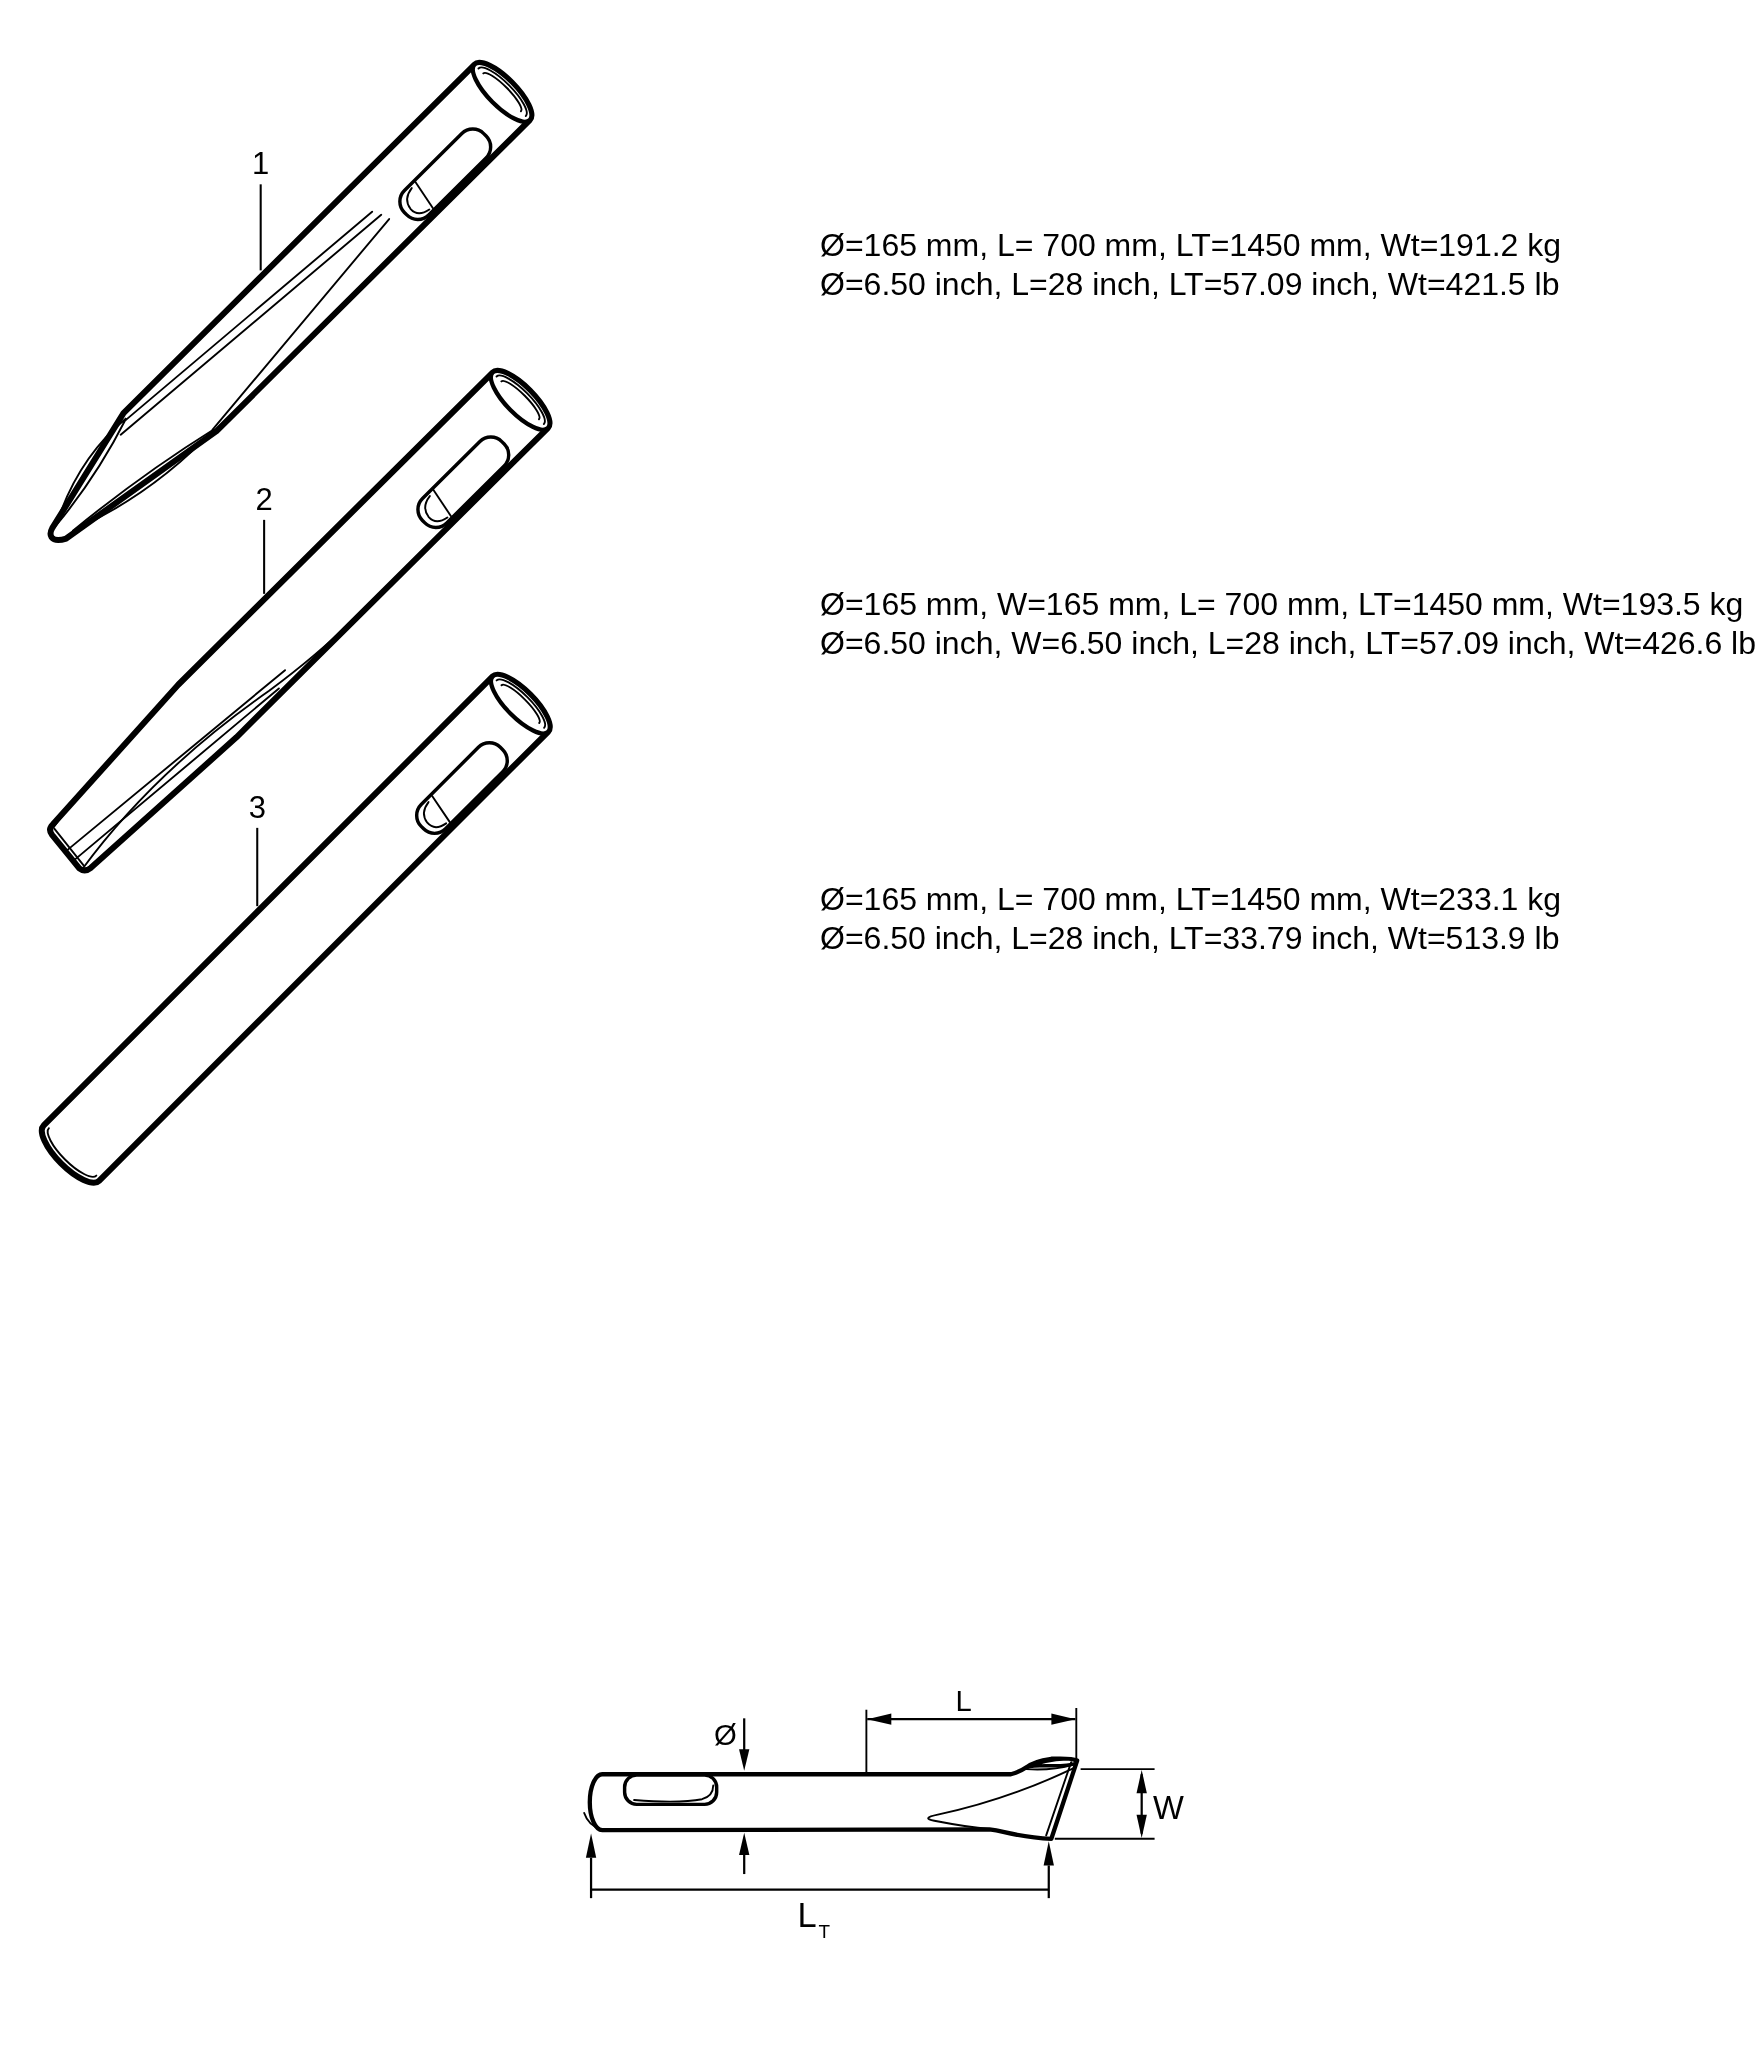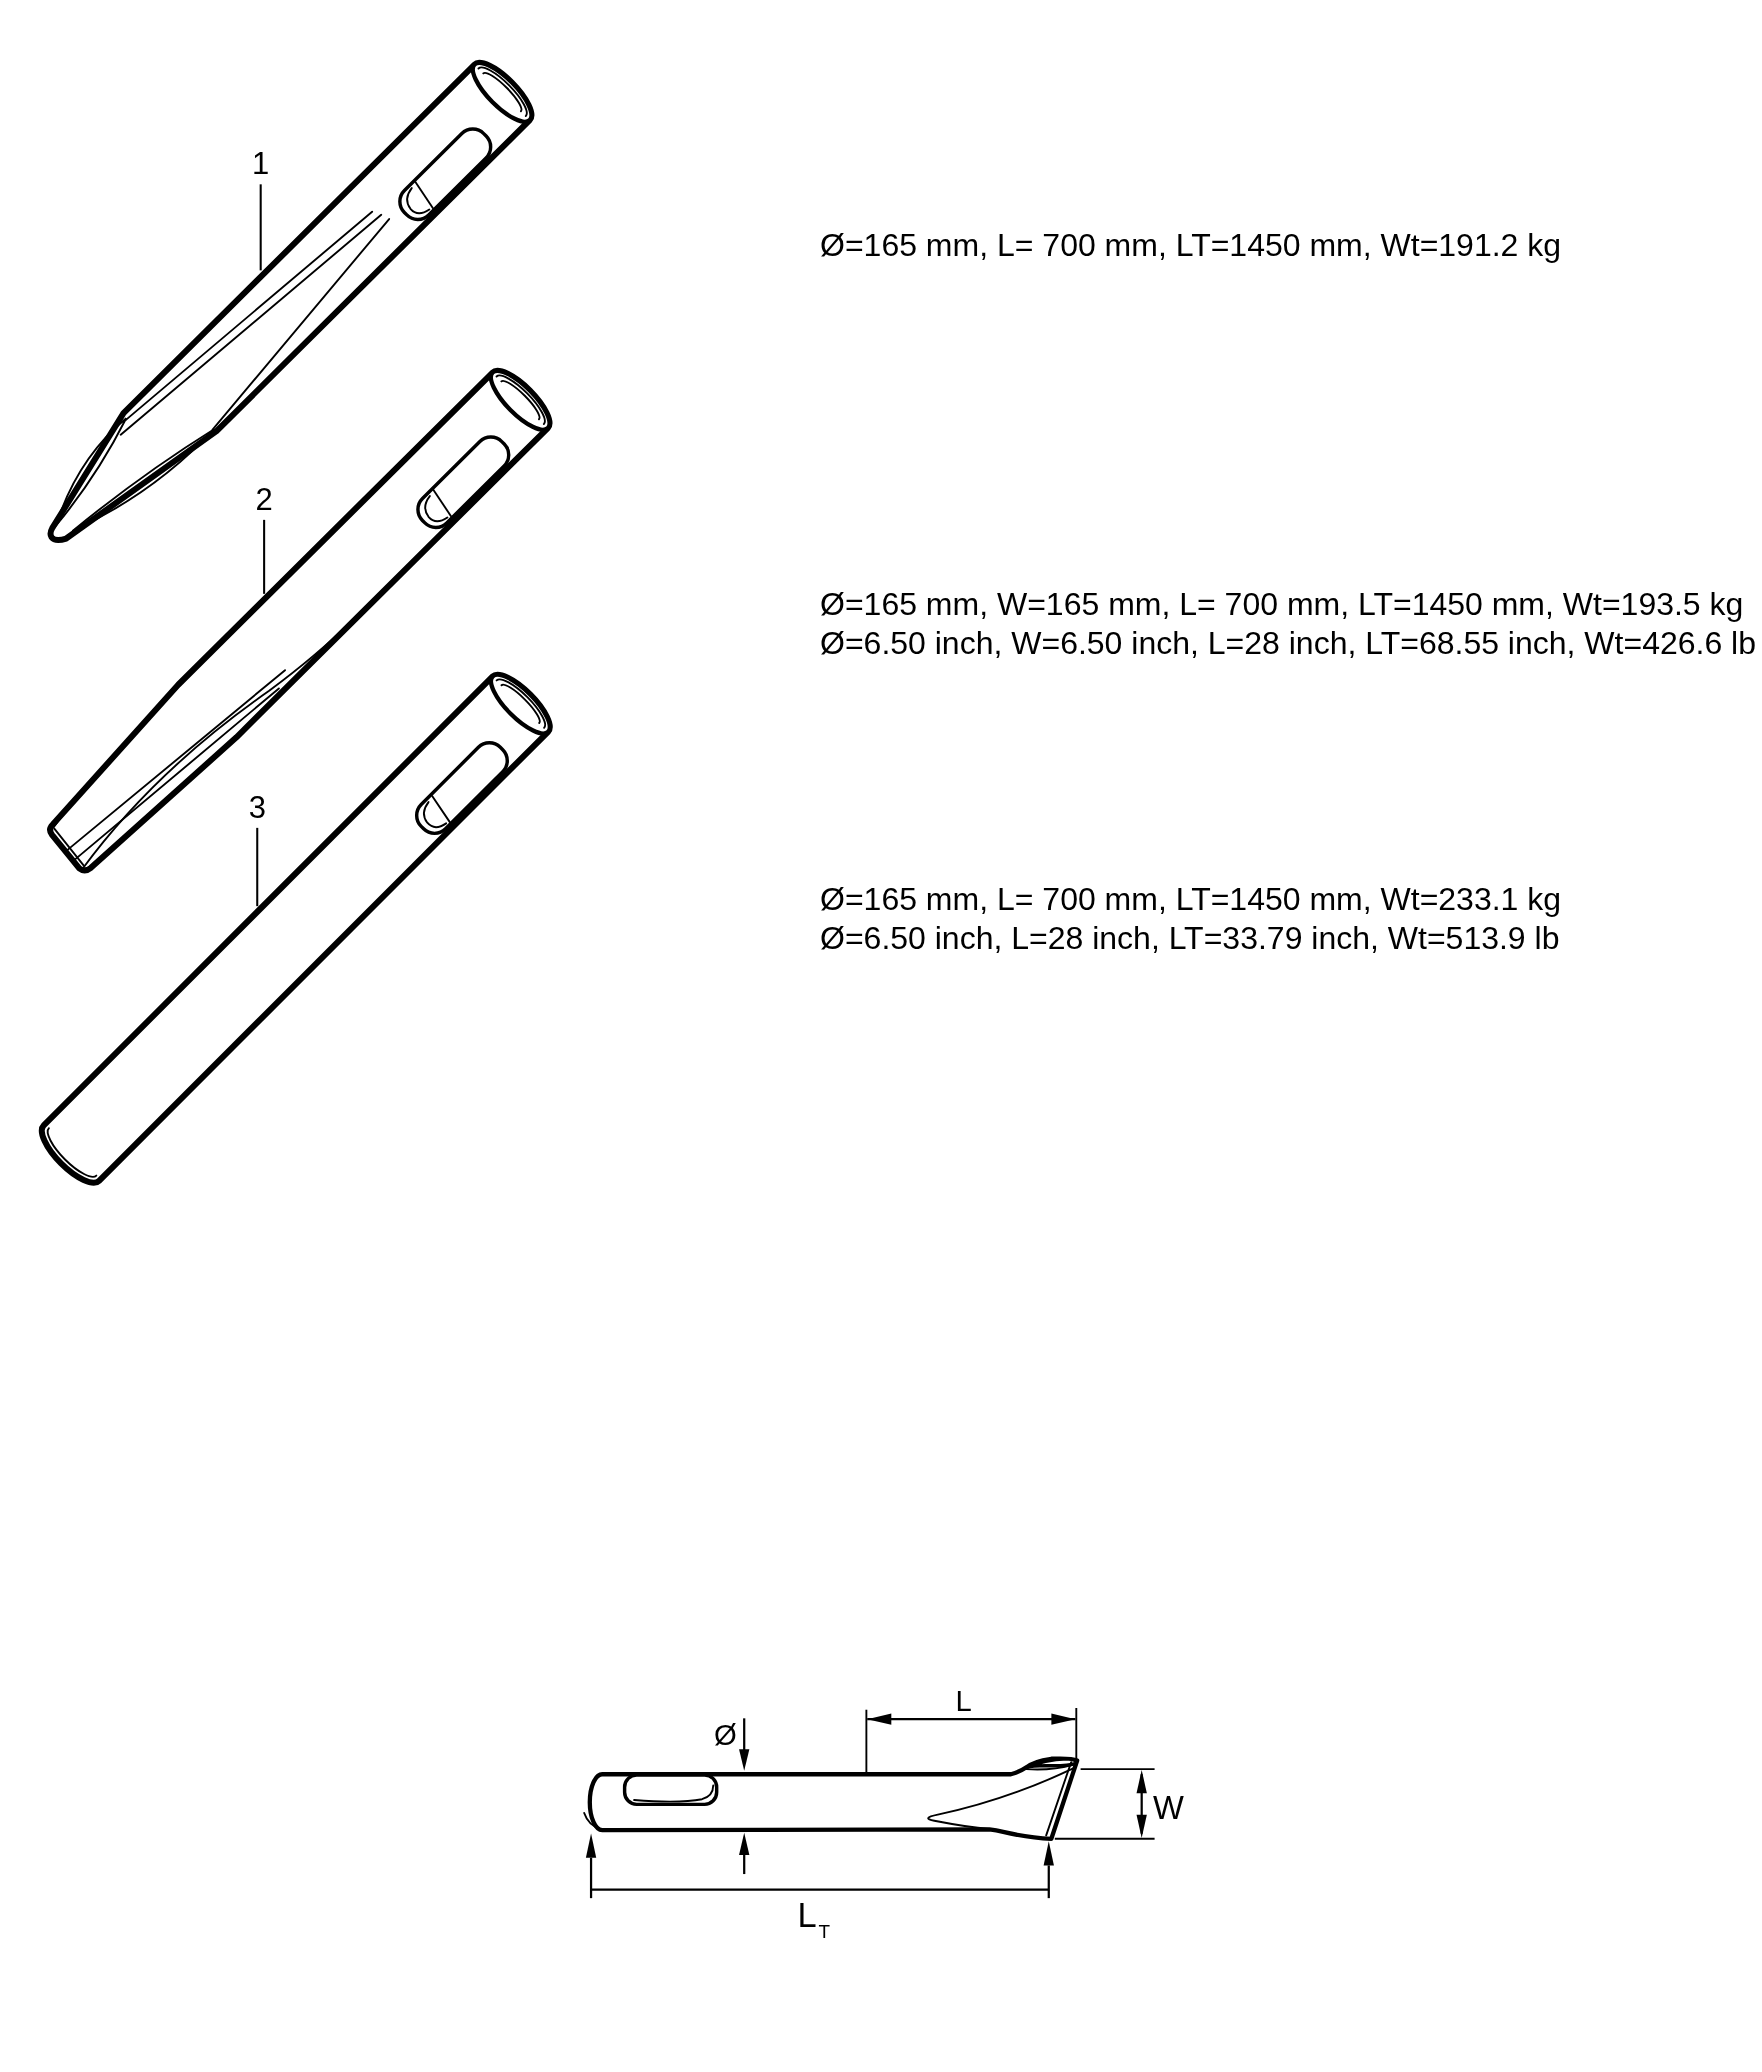--- a/index.html
+++ b/index.html
@@ -132,24 +132,25 @@
         <line class="dim" x1="687" y1="2159" x2="687" y2="2206"></line>
         <polygon class="arrow" points="1219,2140 1213,2168 1225,2168"></polygon>
         <line class="dim" x1="1219" y1="2168" x2="1219" y2="2206"></line>
         <text class="lt-label" x="927" y="2239"><tspan>L</tspan><tspan class="lt-sub" dx="2" dy="13">T</tspan></text>
       </g>
     </g>
   </svg>
 
   <div class="spec spec-1">
     <div>Ø=165 mm, L= 700 mm, LT=1450 mm, Wt=191.2 kg</div>
+    <div>Ø=6.50 inch, L=28 inch, LT=57.09 inch, Wt=421.5 lb</div>
   </div>
   <div class="spec spec-2">
     <div>Ø=165 mm, W=165 mm, L= 700 mm, LT=1450 mm, Wt=193.5 kg</div>
-    <div>Ø=6.50 inch, W=6.50 inch, L=28 inch, LT=68.55 inch, Wt=426.6 lb</div>
+    <div>Ø=6.50 inch, W=6.50 inch, L=28 inch, LT=57.09 inch, Wt=426.6 lb</div>
   </div>
   <div class="spec spec-3">
     <div>Ø=165 mm, L= 700 mm, LT=1450 mm, Wt=233.1 kg</div>
     <div>Ø=6.50 inch, L=28 inch, LT=33.79 inch, Wt=513.9 lb</div>
   </div>
 
 </div>
 
 
 </body></html>

